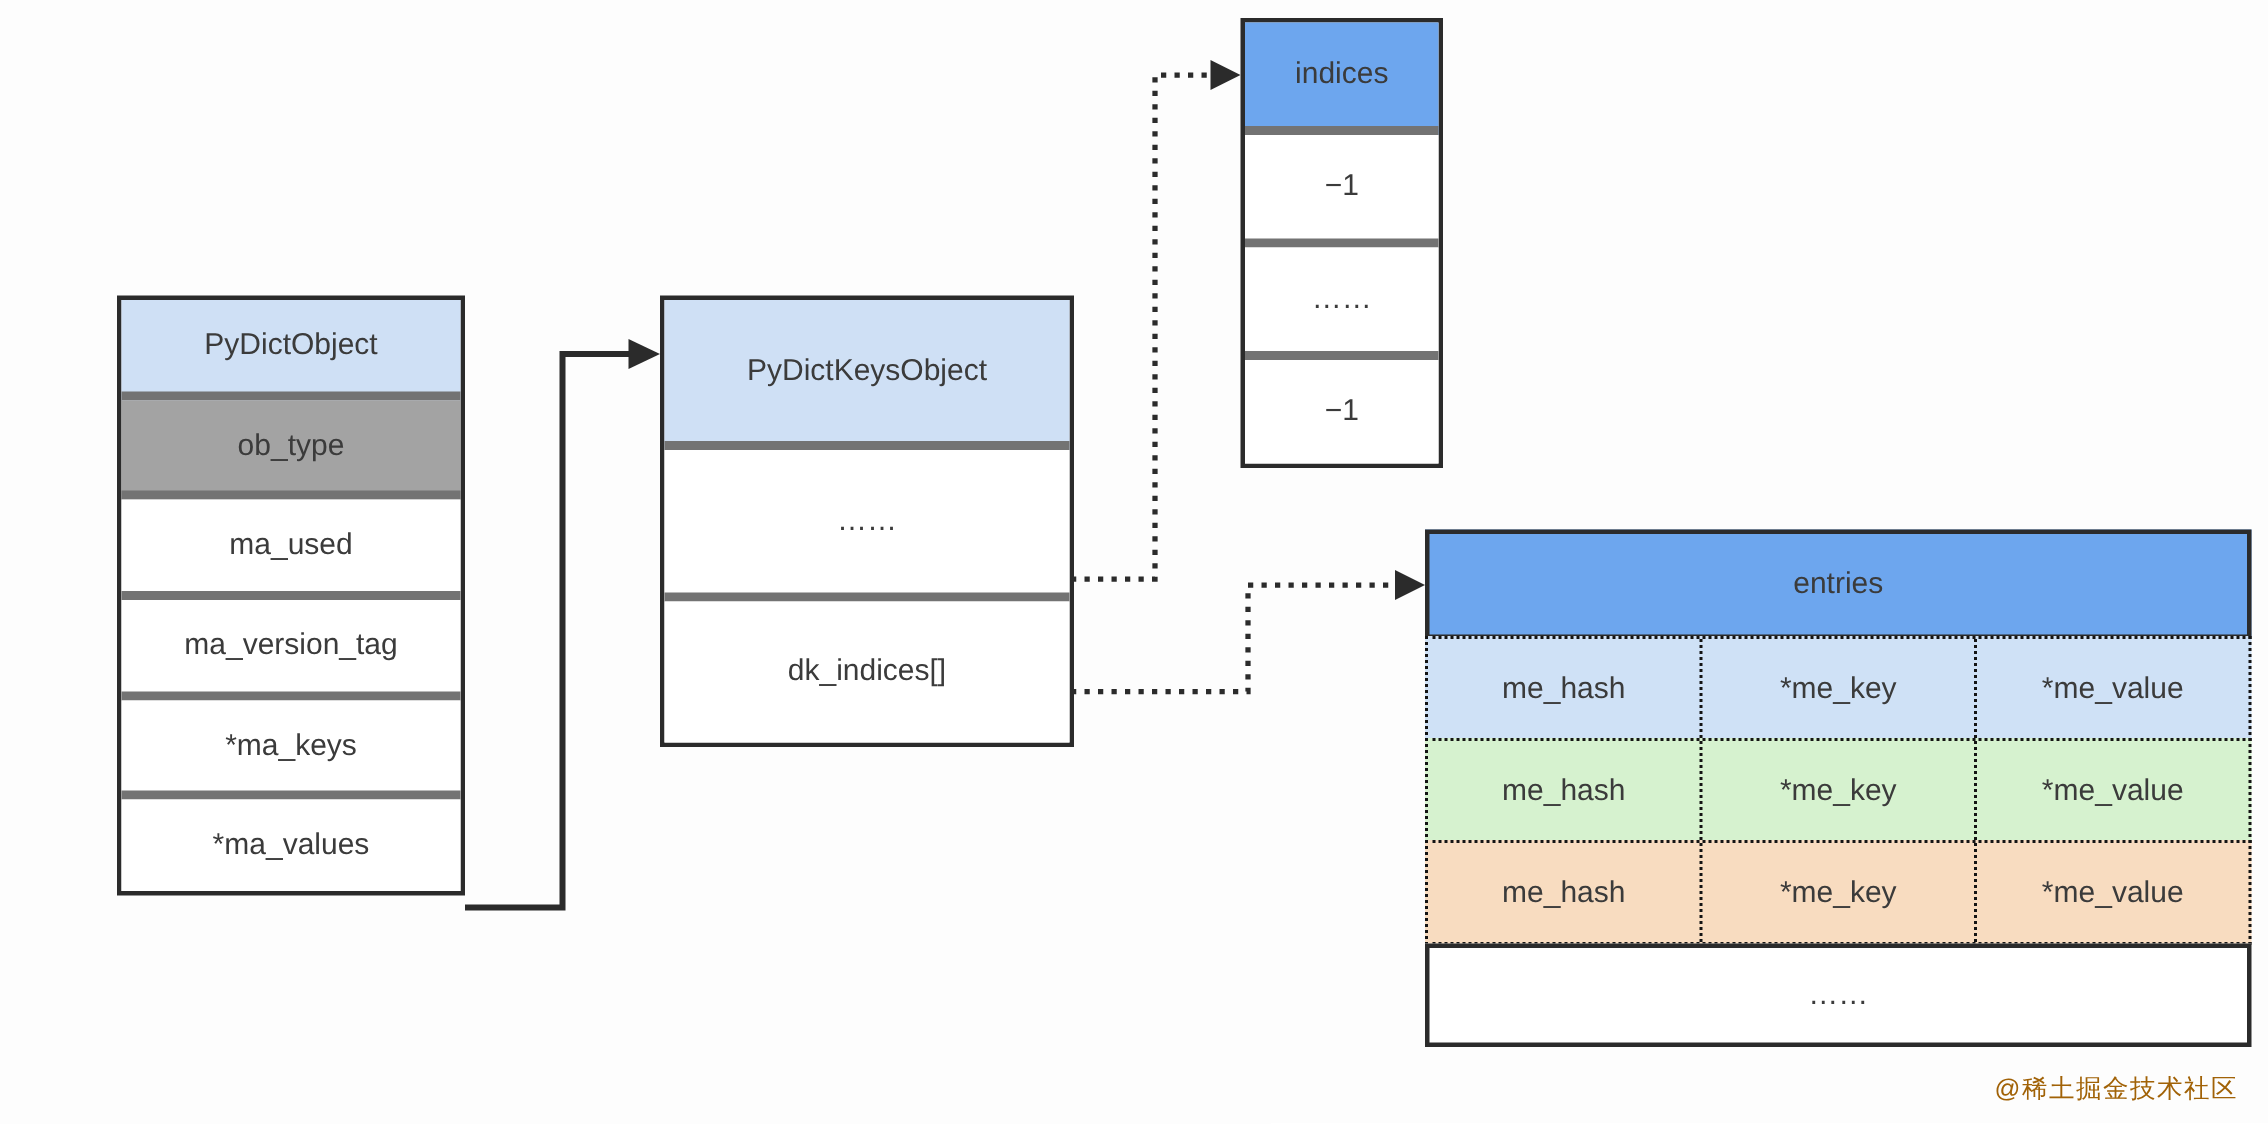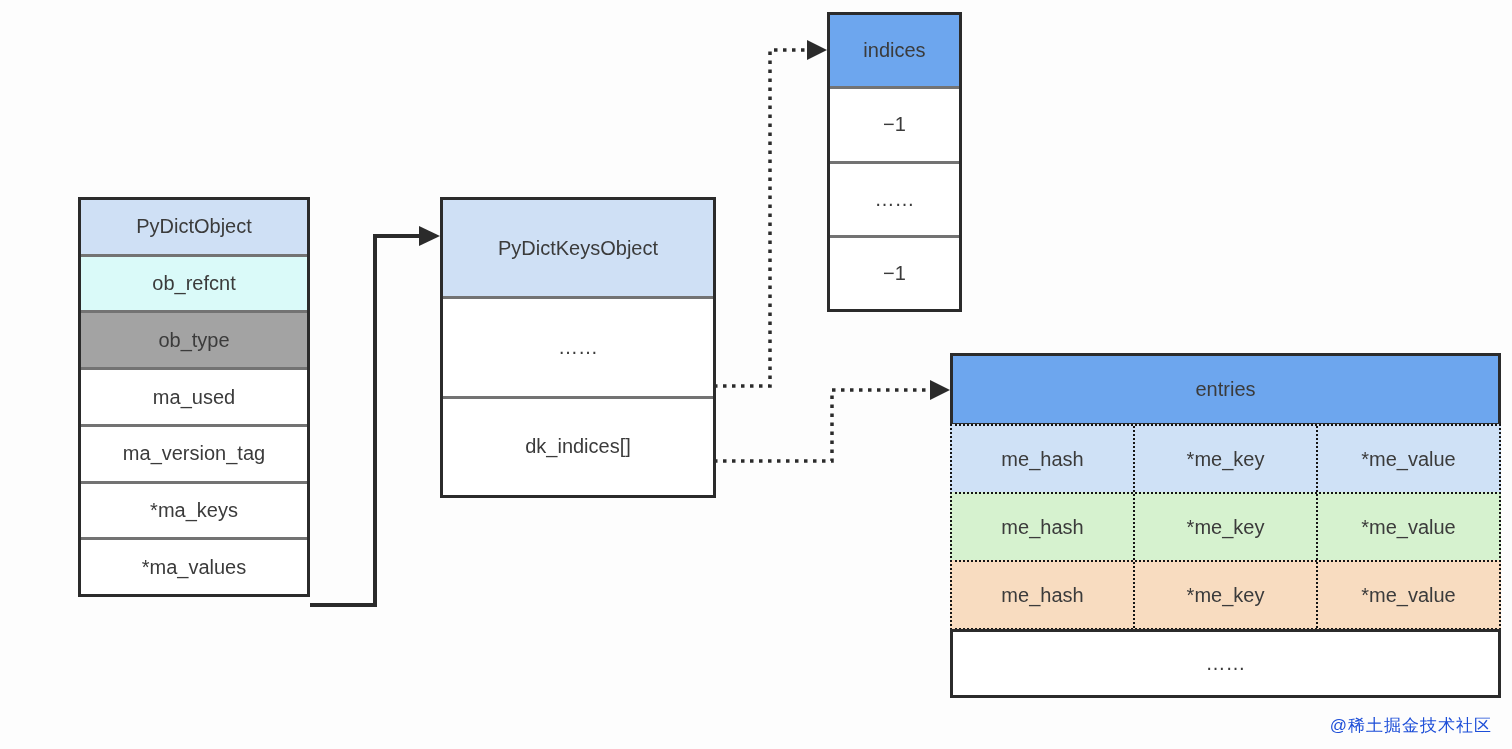--- a/index.html
+++ b/index.html
@@ -27,21 +27,21 @@
     flex-direction: column;
     border: 3px solid #2b2b2b;
     background: #ffffff;
   }
   .struct-table .row {
     flex: 1;
     display: flex;
     align-items: center;
     justify-content: center;
     font-size: 20px;
-    border-bottom: 3px solid #737373;
+    border-bottom: 6px solid #737373;
     background: #ffffff;
     white-space: nowrap;
   }
   .struct-table .row:last-child { border-bottom: none; }
 
   
   .entries-table { position: absolute; }
   .entries-header {
     height: 73px;
     border: 3px solid #2b2b2b;
@@ -73,21 +73,21 @@
     display: flex;
     align-items: center;
     justify-content: center;
     font-size: 20px;
   }
   .watermark {
     position: absolute;
     right: 20px;
     bottom: 12px;
     font-size: 17px;
-    color: #1d4ed8;
+    color: #a16207;
     letter-spacing: 1px;
   }
 </style>
 </head>
 <body>
 
 <div class="canvas">
 
   <svg class="arrows" viewBox="0 0 1512 749">
 
@@ -102,21 +102,20 @@
     </g>
 
     <g>
       <polyline points="714,461 832,461 832,390 933,390" fill="none" stroke="#2b2b2b" stroke-width="3.5" stroke-dasharray="3.5 5.5"></polyline>
       <polygon points="950,390 930,380 930,400" fill="#2b2b2b"></polygon>
     </g>
   </svg>
 
   <div class="struct-table" style="left:78px; top:197px; width:232px; height:400px;">
     <div class="row" style="background-color: rgb(207, 224, 245);">PyDictObject</div>
-    <div class="row" style="background-color: rgb(218, 250, 249);">ob_refcnt</div>
     <div class="row" style="background-color: #a3a3a3;">ob_type</div>
     <div class="row">ma_used</div>
     <div class="row">ma_version_tag</div>
     <div class="row">*ma_keys</div>
     <div class="row">*ma_values</div>
   </div>
 
   <div class="struct-table" style="left:440px; top:197px; width:276px; height:301px;">
     <div class="row" style="background-color: rgb(207, 224, 245);">PyDictKeysObject</div>
     <div class="row">……</div>

